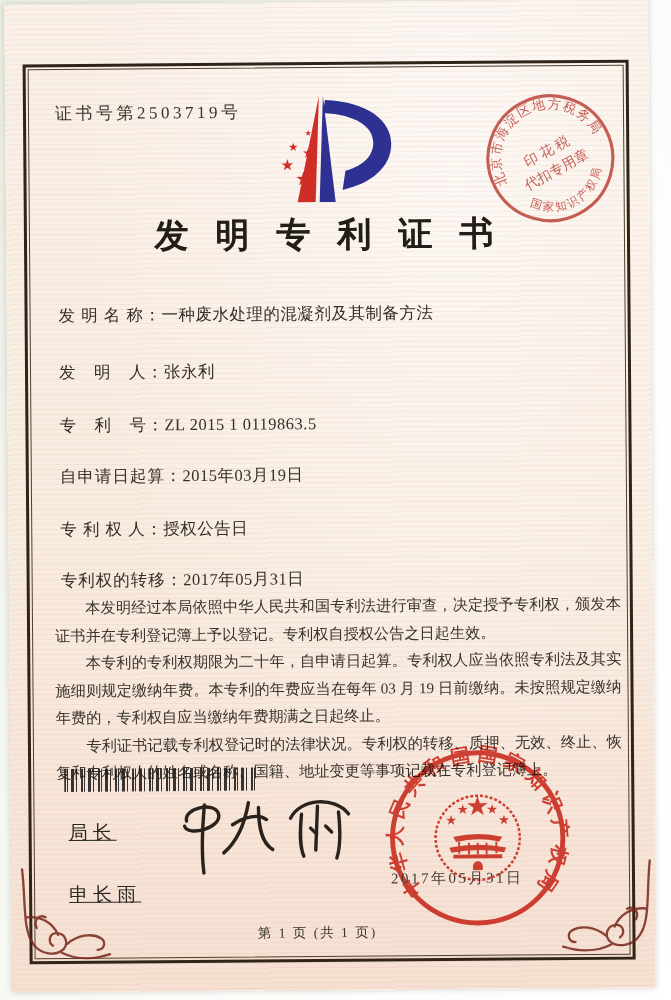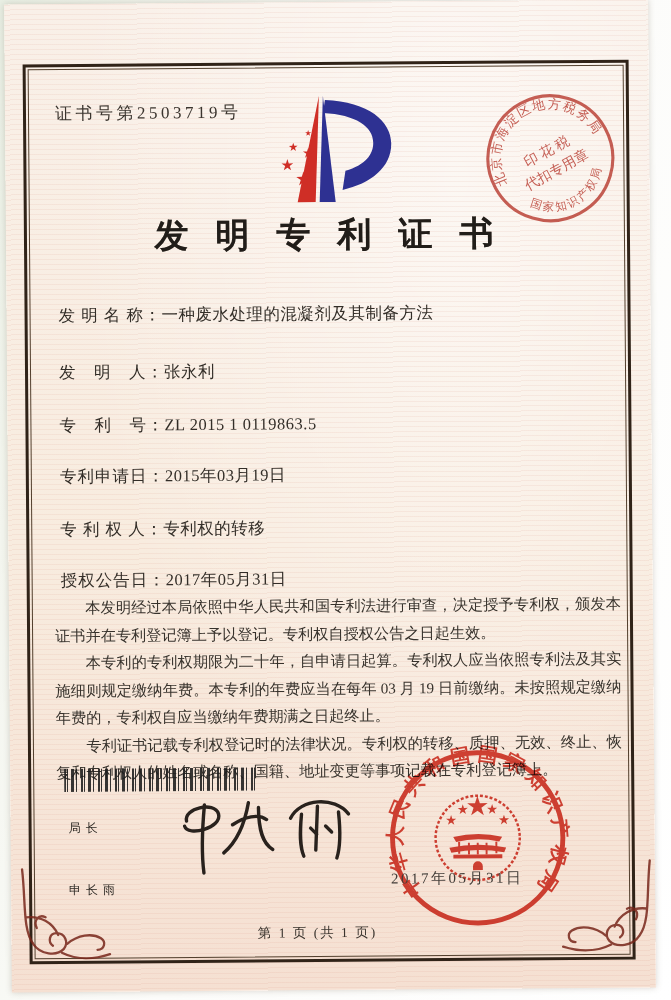--- a/index.html
+++ b/index.html
@@ -43,21 +43,21 @@
   .body-text p{ margin:0; text-indent:2em; }
   .barcode{
     left:54px; top:765px; width:192px; height:23px;
     background:repeating-linear-gradient(90deg,
       #1c1c1c 0 2px, rgba(0,0,0,0) 2px 3px,
       #1c1c1c 3px 4px, rgba(0,0,0,0) 4px 7px,
       #1c1c1c 7px 10px, rgba(0,0,0,0) 10px 12px,
       #1c1c1c 12px 13px, rgba(0,0,0,0) 13px 17px);
     opacity:.88;
   }
-  .director{ left:58px; font-size:12px; color:#2c2823; letter-spacing:5px; }
+  .director{ left:58px; font-size:19px; color:#2c2823; letter-spacing:5px;text-decoration:underline; }
   .footer{
     left:18px; top:922px; width:600px; text-align:center;
     font-size:13.5px; color:#3a342e; letter-spacing:2px;
     transform:translateX(-12px);
   }
   .seal-date{
     left:380px; top:868px; font-size:15px; color:#423d38;
     letter-spacing:2.5px; z-index:6;
   }
   .multiply{ mix-blend-mode:multiply; }
@@ -110,27 +110,27 @@
     <div class="abs field" style="top:301px;">
       <span class="lab">发 明 名 称：</span><span>一种废水处理的混凝剂及其制备方法</span>
     </div>
     <div class="abs field" style="top:358px;">
       <span class="lab">发　明　人：</span><span>张永利</span>
     </div>
     <div class="abs field" style="top:411px;">
       <span class="lab">专　利　号：</span><span>ZL 2015 1 0119863.5</span>
     </div>
     <div class="abs field" style="top:462px;">
-      <span class="lab">专利申请日：</span><span>2015年03月19日</span>
+      <span class="lab">自申请日起算：</span><span>2015年03月19日</span>
     </div>
     <div class="abs field" style="top:515px;">
-      <span class="lab">专 利 权 人：</span><span>专利权的转移</span>
+      <span class="lab">专 利 权 人：</span><span>授权公告日</span>
     </div>
     <div class="abs field" style="top:566px;">
-      <span class="lab">授权公告日：</span><span>2017年05月31日</span>
+      <span class="lab">专利权的转移：</span><span>2017年05月31日</span>
     </div>
 
     <div class="abs body-text">
       <p>本发明经过本局依照中华人民共和国专利法进行审查，决定授予专利权，颁发本证书并在专利登记簿上予以登记。专利权自授权公告之日起生效。</p>
       <p>本专利的专利权期限为二十年，自申请日起算。专利权人应当依照专利法及其实施细则规定缴纳年费。本专利的年费应当在每年 03 月 19 日前缴纳。未按照规定缴纳年费的，专利权自应当缴纳年费期满之日起终止。</p>
       <p>专利证书记载专利权登记时的法律状况。专利权的转移、质押、无效、终止、恢复和专利权人的姓名或名称、国籍、地址变更等事项记载在专利登记簿上。</p>
     </div>
 
     <div class="abs barcode"></div>
 

